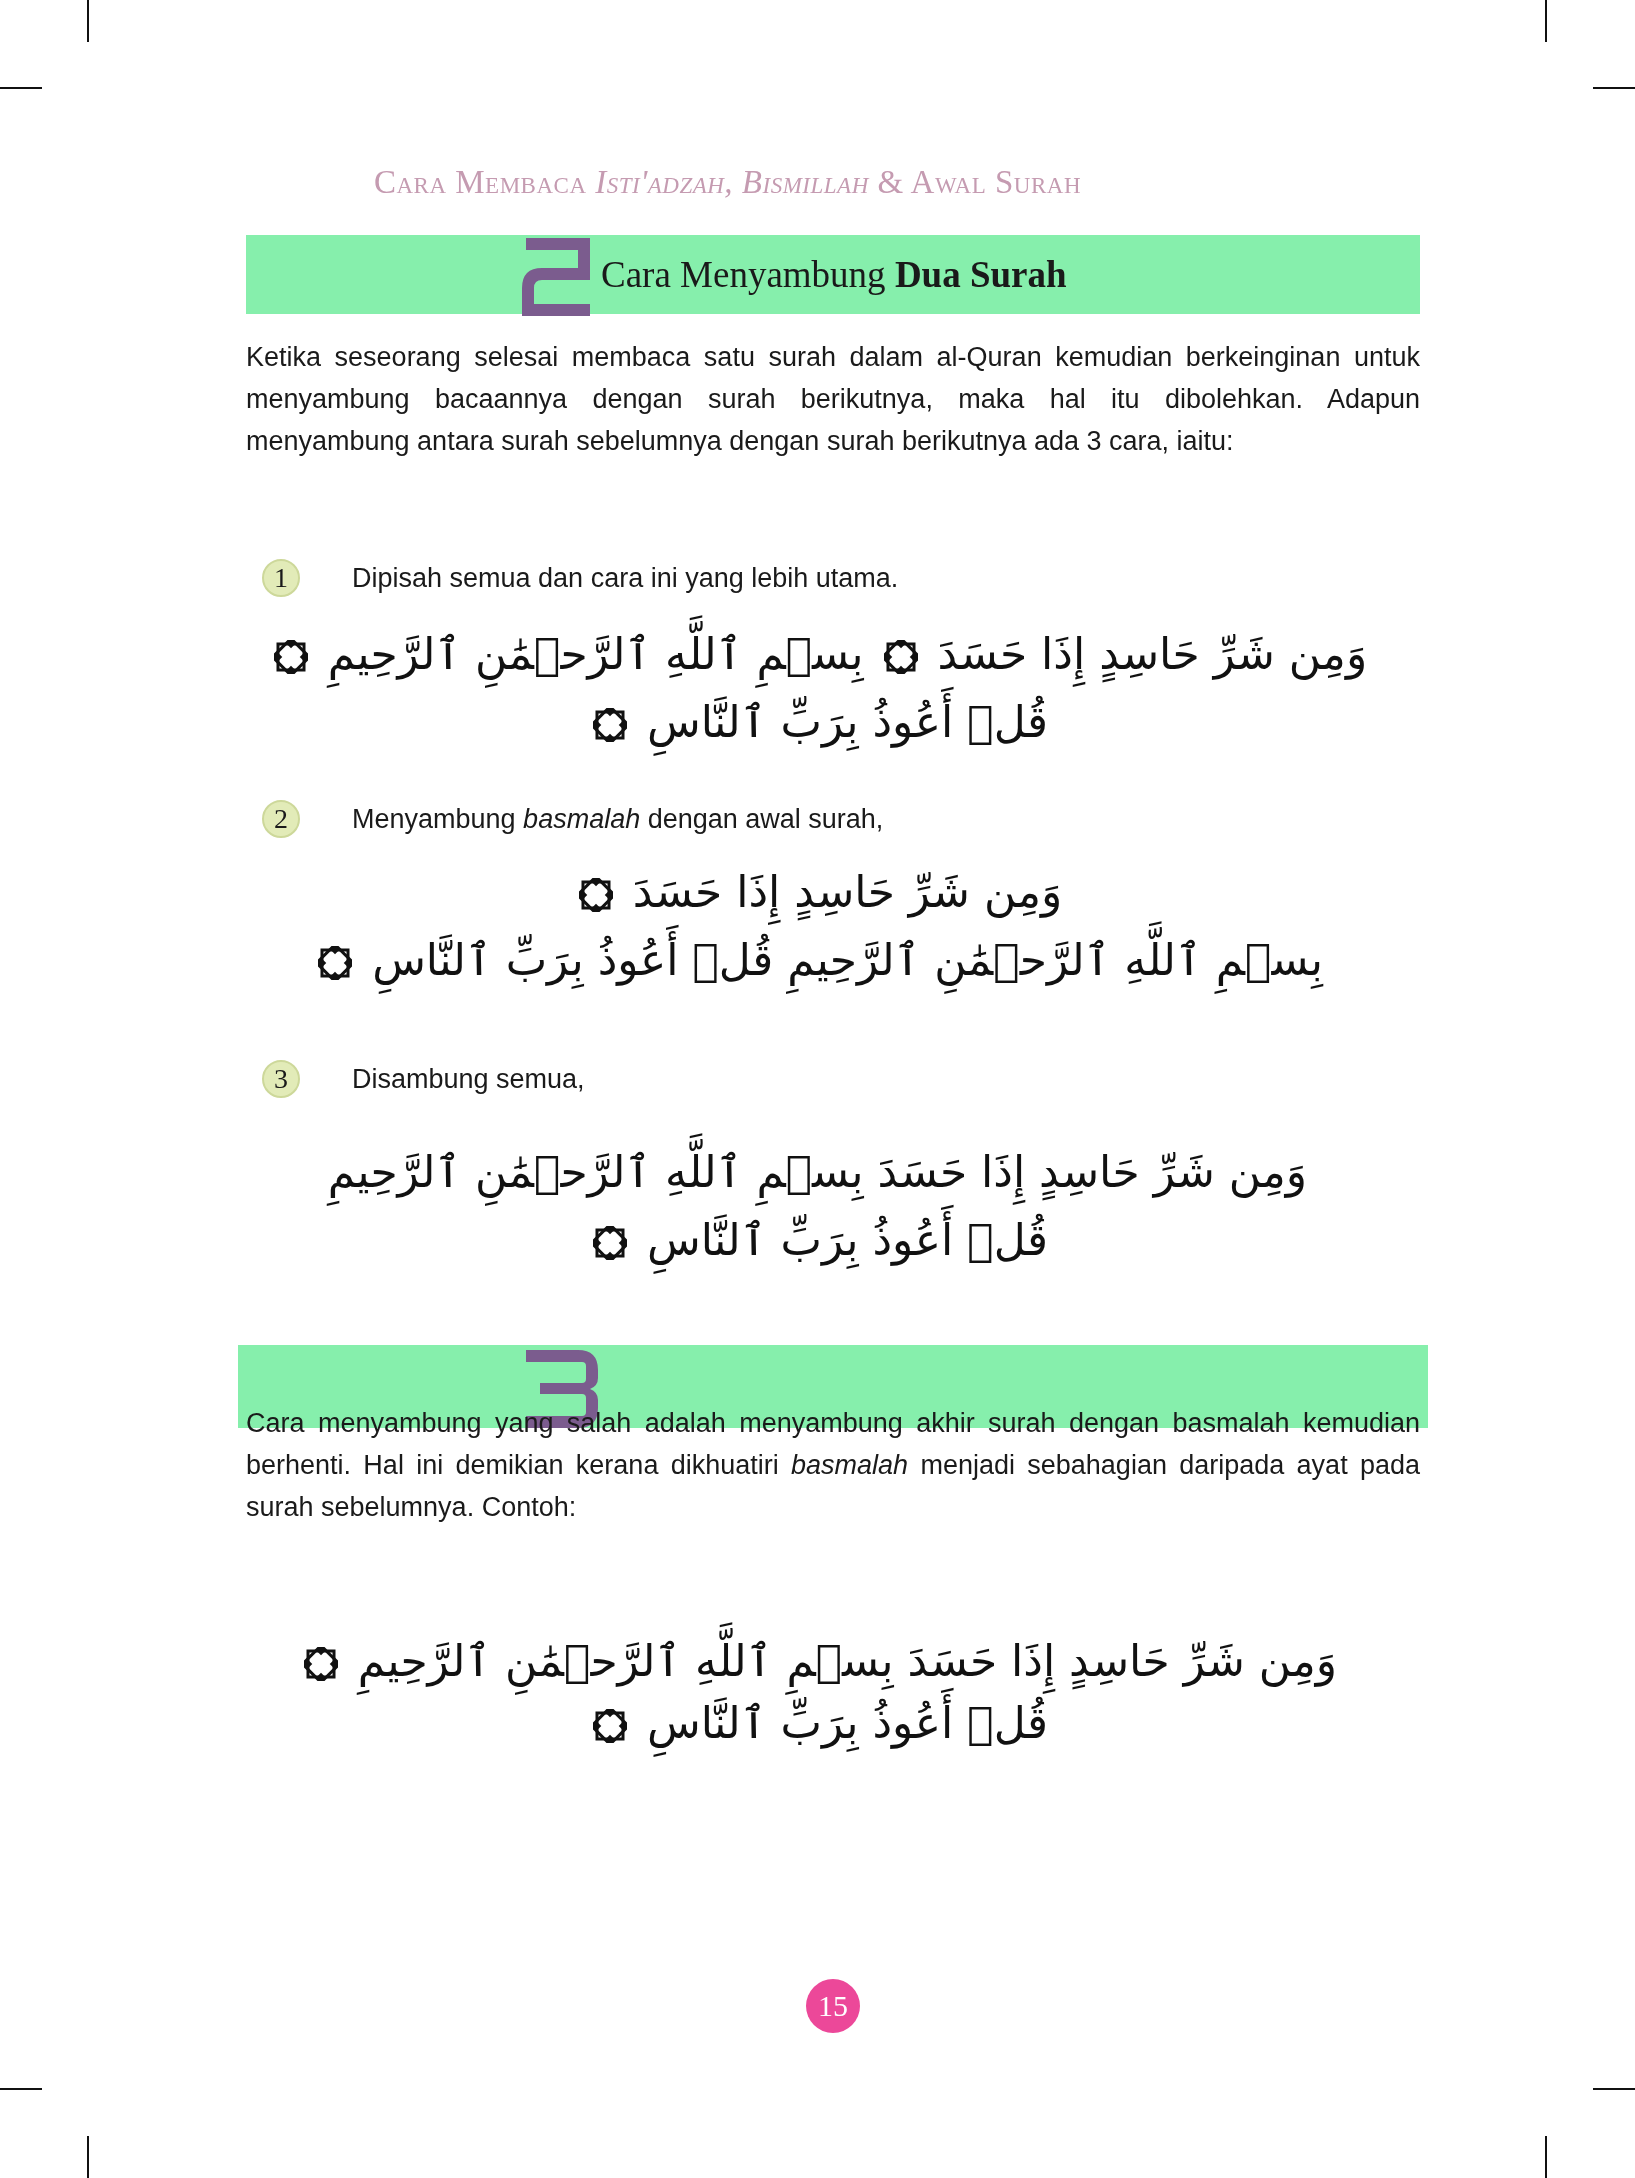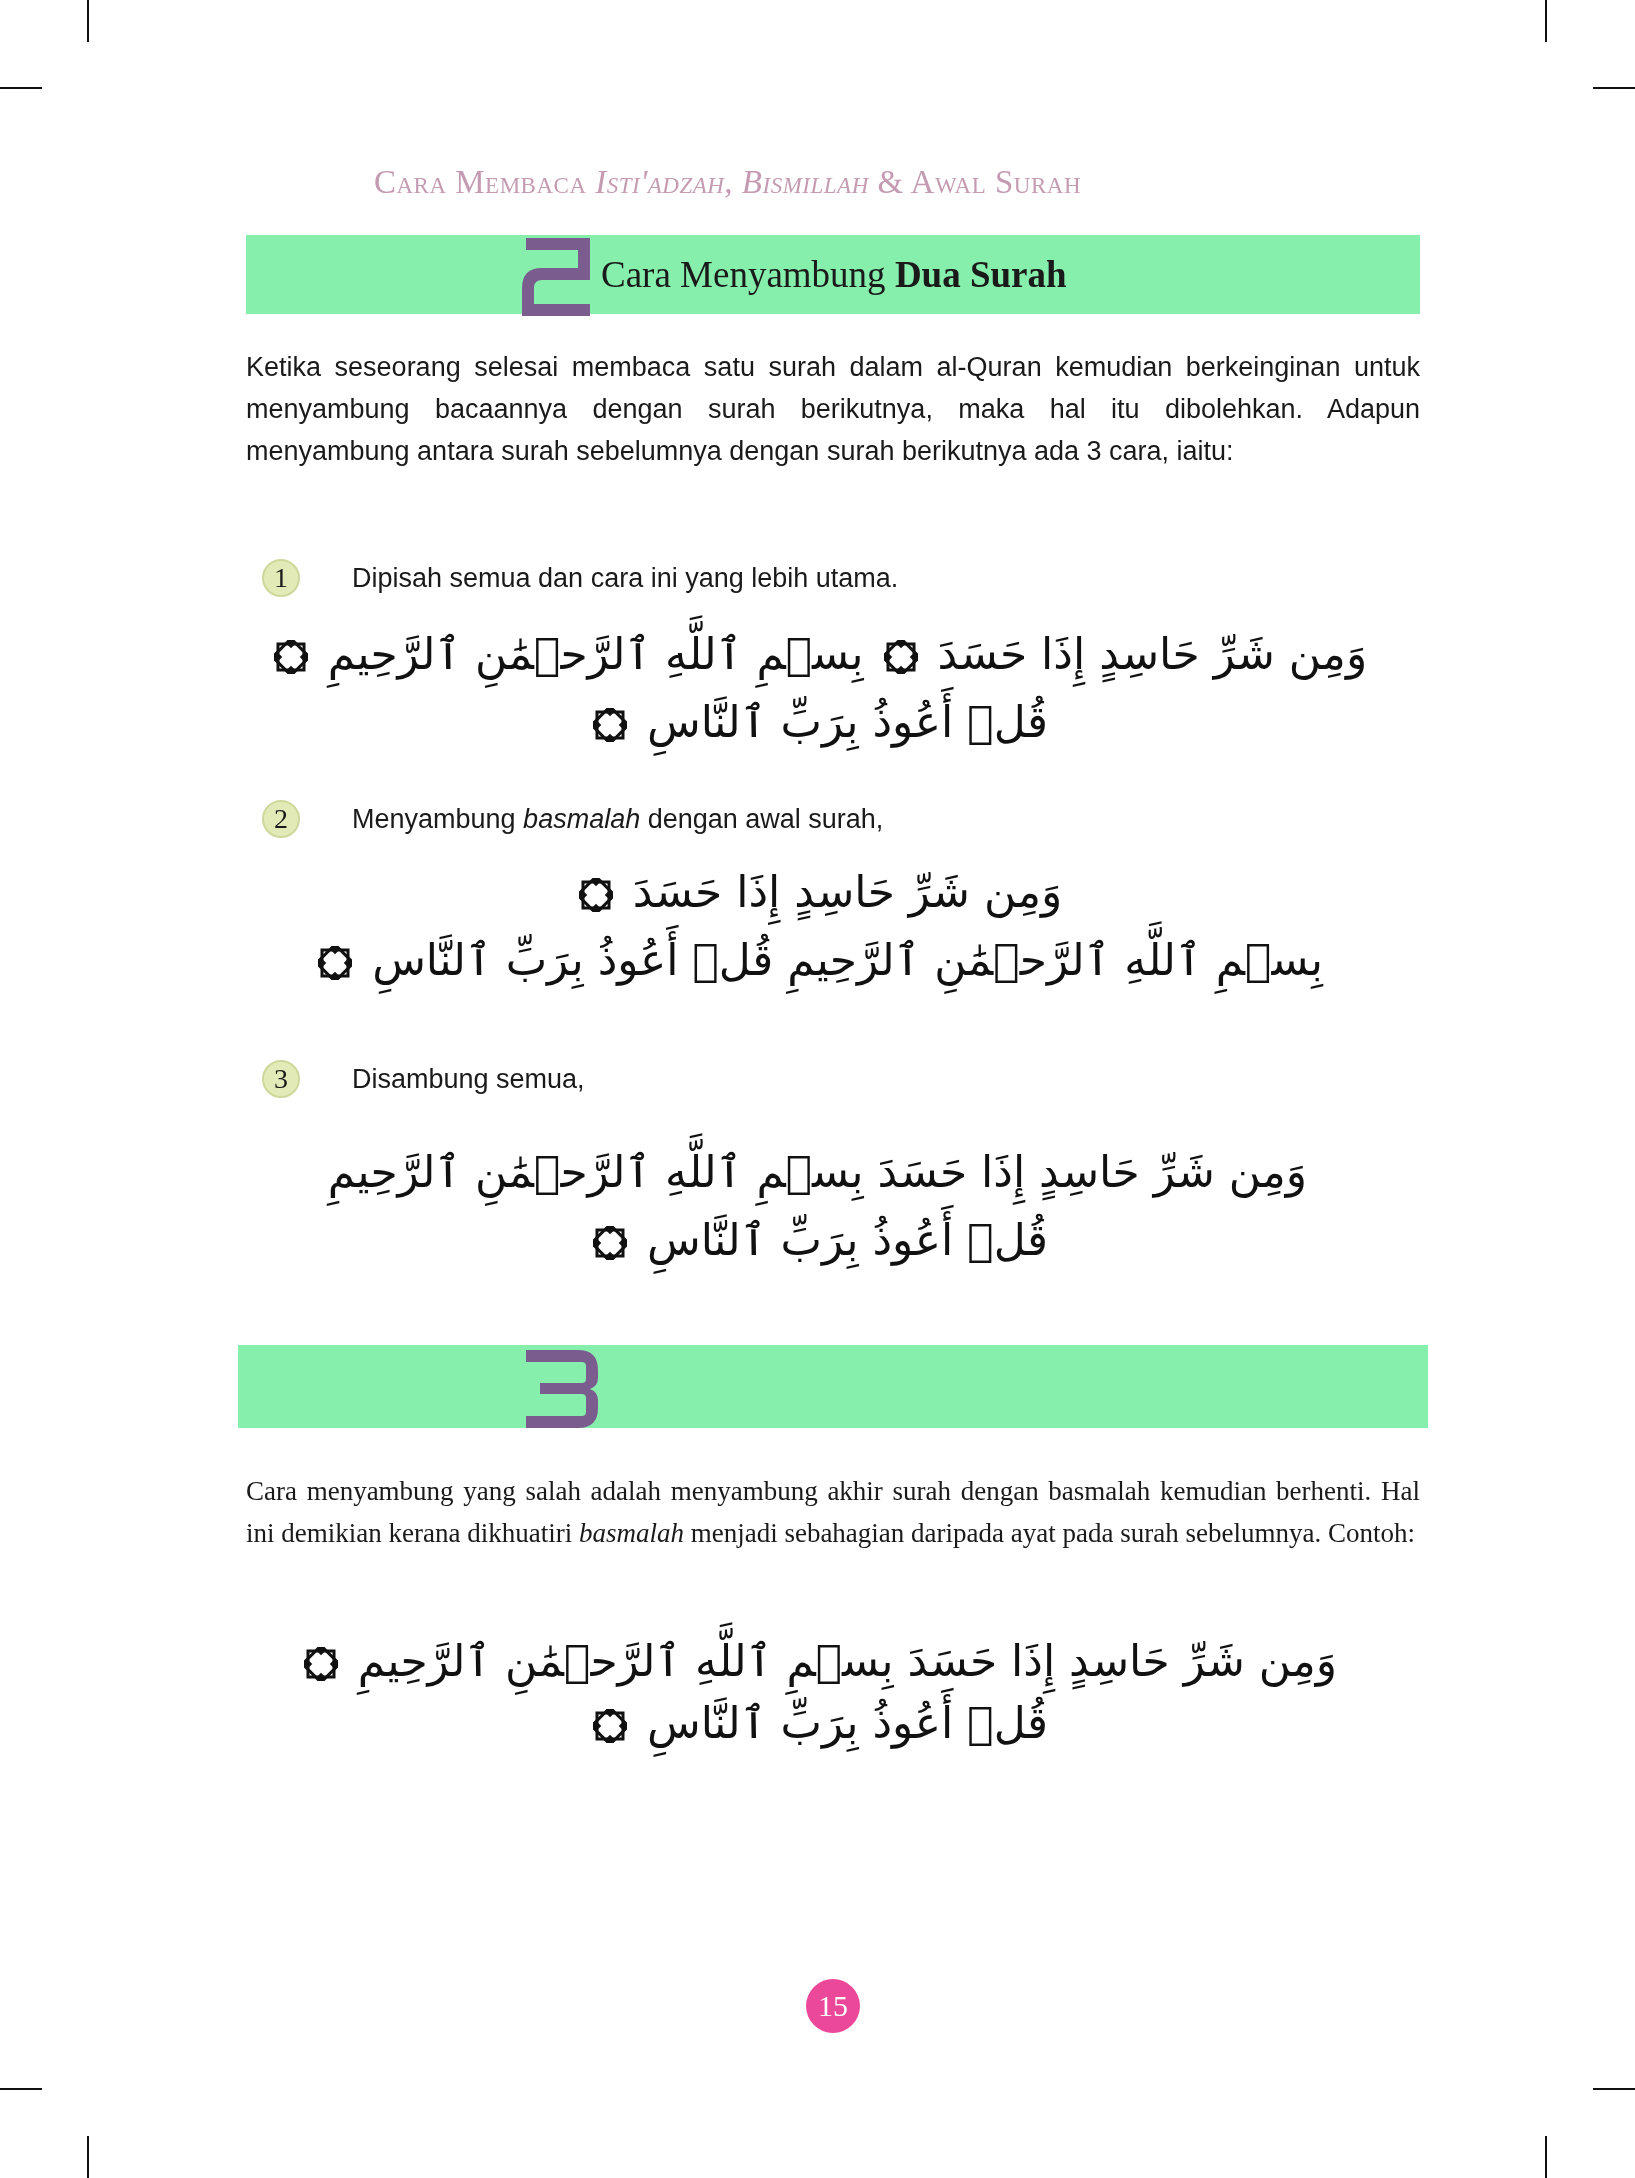--- a/index.html
+++ b/index.html
@@ -87,21 +87,21 @@
   <div class="numeral" style="left:276px;top:3px;">
     <svg viewBox="0 0 72 78">
         <path d="M4 0 H68 V42 H20 Q12 42 12 50 V66 H68 V78 H0 V50 Q0 30 20 30 H56 V12 H4 Z" fill="#7b5c8e"></path>
       </svg>
   </div>
   <div class="title" style="left:355px;top:18px;">
     <span>Cara Menyambung </span><b>Dua Surah</b>
   </div>
 </div>
 
-<div class="para" style="top:346px;">Ketika seseorang selesai membaca satu surah dalam al-Quran kemudian berkeinginan untuk menyambung bacaannya dengan surah berikutnya, maka hal itu dibolehkan. Adapun menyambung antara surah sebelumnya dengan surah berikutnya ada 3 cara, iaitu:</div>
+<div class="para" style="top:336px;">Ketika seseorang selesai membaca satu surah dalam al-Quran kemudian berkeinginan untuk menyambung bacaannya dengan surah berikutnya, maka hal itu dibolehkan. Adapun menyambung antara surah sebelumnya dengan surah berikutnya ada 3 cara, iaitu:</div>
 
 <div class="item" style="top:559px;">
   <div class="badge">1</div>
   <div class="item-label">Dipisah semua dan cara ini yang lebih utama.</div>
 </div>
 <div class="arabic" style="top:620px;">
   <span class="line">
     <span>وَمِن شَرِّ حَاسِدٍ إِذَا حَسَدَ</span>
     <span class="ayah-mark mk"><svg viewBox="0 0 34 34">
           <g fill="#111">
@@ -197,21 +197,21 @@
 </div>
 
 <div class="banner" style="left:238px;top:1345px;width:1190px;height:83px;">
   <div class="numeral" style="left:288px;top:5px;">
     <svg viewBox="0 0 72 78">
         <path d="M0 0 H52 Q72 0 72 20 V28 Q72 36 64 39 Q72 42 72 50 V58 Q72 78 52 78 H0 V66 H56 Q60 66 60 62 V48 Q60 44 56 44 H14 V33 H56 Q60 33 60 29 V16 Q60 12 56 12 H0 Z" fill="#7b5c8e"></path>
       </svg>
   </div>
 </div>
 
-<div class="para" style="top:1470px;font-family:Liberation Serif, serif;"><span>Cara menyambung yang salah adalah menyambung akhir surah dengan basmalah kemudian berhenti. Hal ini demikian kerana dikhuatiri </span><i>basmalah</i><span> menjadi sebahagian daripada ayat pada surah sebelumnya. Contoh:</span></div>
+<div class="para" style="top:1402px;"><span>Cara menyambung yang salah adalah menyambung akhir surah dengan basmalah kemudian berhenti. Hal ini demikian kerana dikhuatiri </span><i>basmalah</i><span> menjadi sebahagian daripada ayat pada surah sebelumnya. Contoh:</span></div>
 
 <div class="arabic" style="top:1630px;line-height:62px;">
   <span class="line">
     <span>وَمِن شَرِّ حَاسِدٍ إِذَا حَسَدَ بِسۡمِ ٱللَّهِ ٱلرَّحۡمَٰنِ ٱلرَّحِيمِ</span>
     <span class="ayah-mark mk"><svg viewBox="0 0 34 34">
           <g fill="#111">
             <rect x="4" y="4" width="26" height="26" fill="none" stroke="#111" stroke-width="3"></rect>
             <rect x="4" y="4" width="26" height="26" transform="rotate(45 17 17)" fill="none" stroke="#111" stroke-width="3"></rect>
             <rect x="14" y="1" width="6" height="6" transform="rotate(45 17 4)"></rect>
             <rect x="14" y="27" width="6" height="6" transform="rotate(45 17 30)"></rect>

